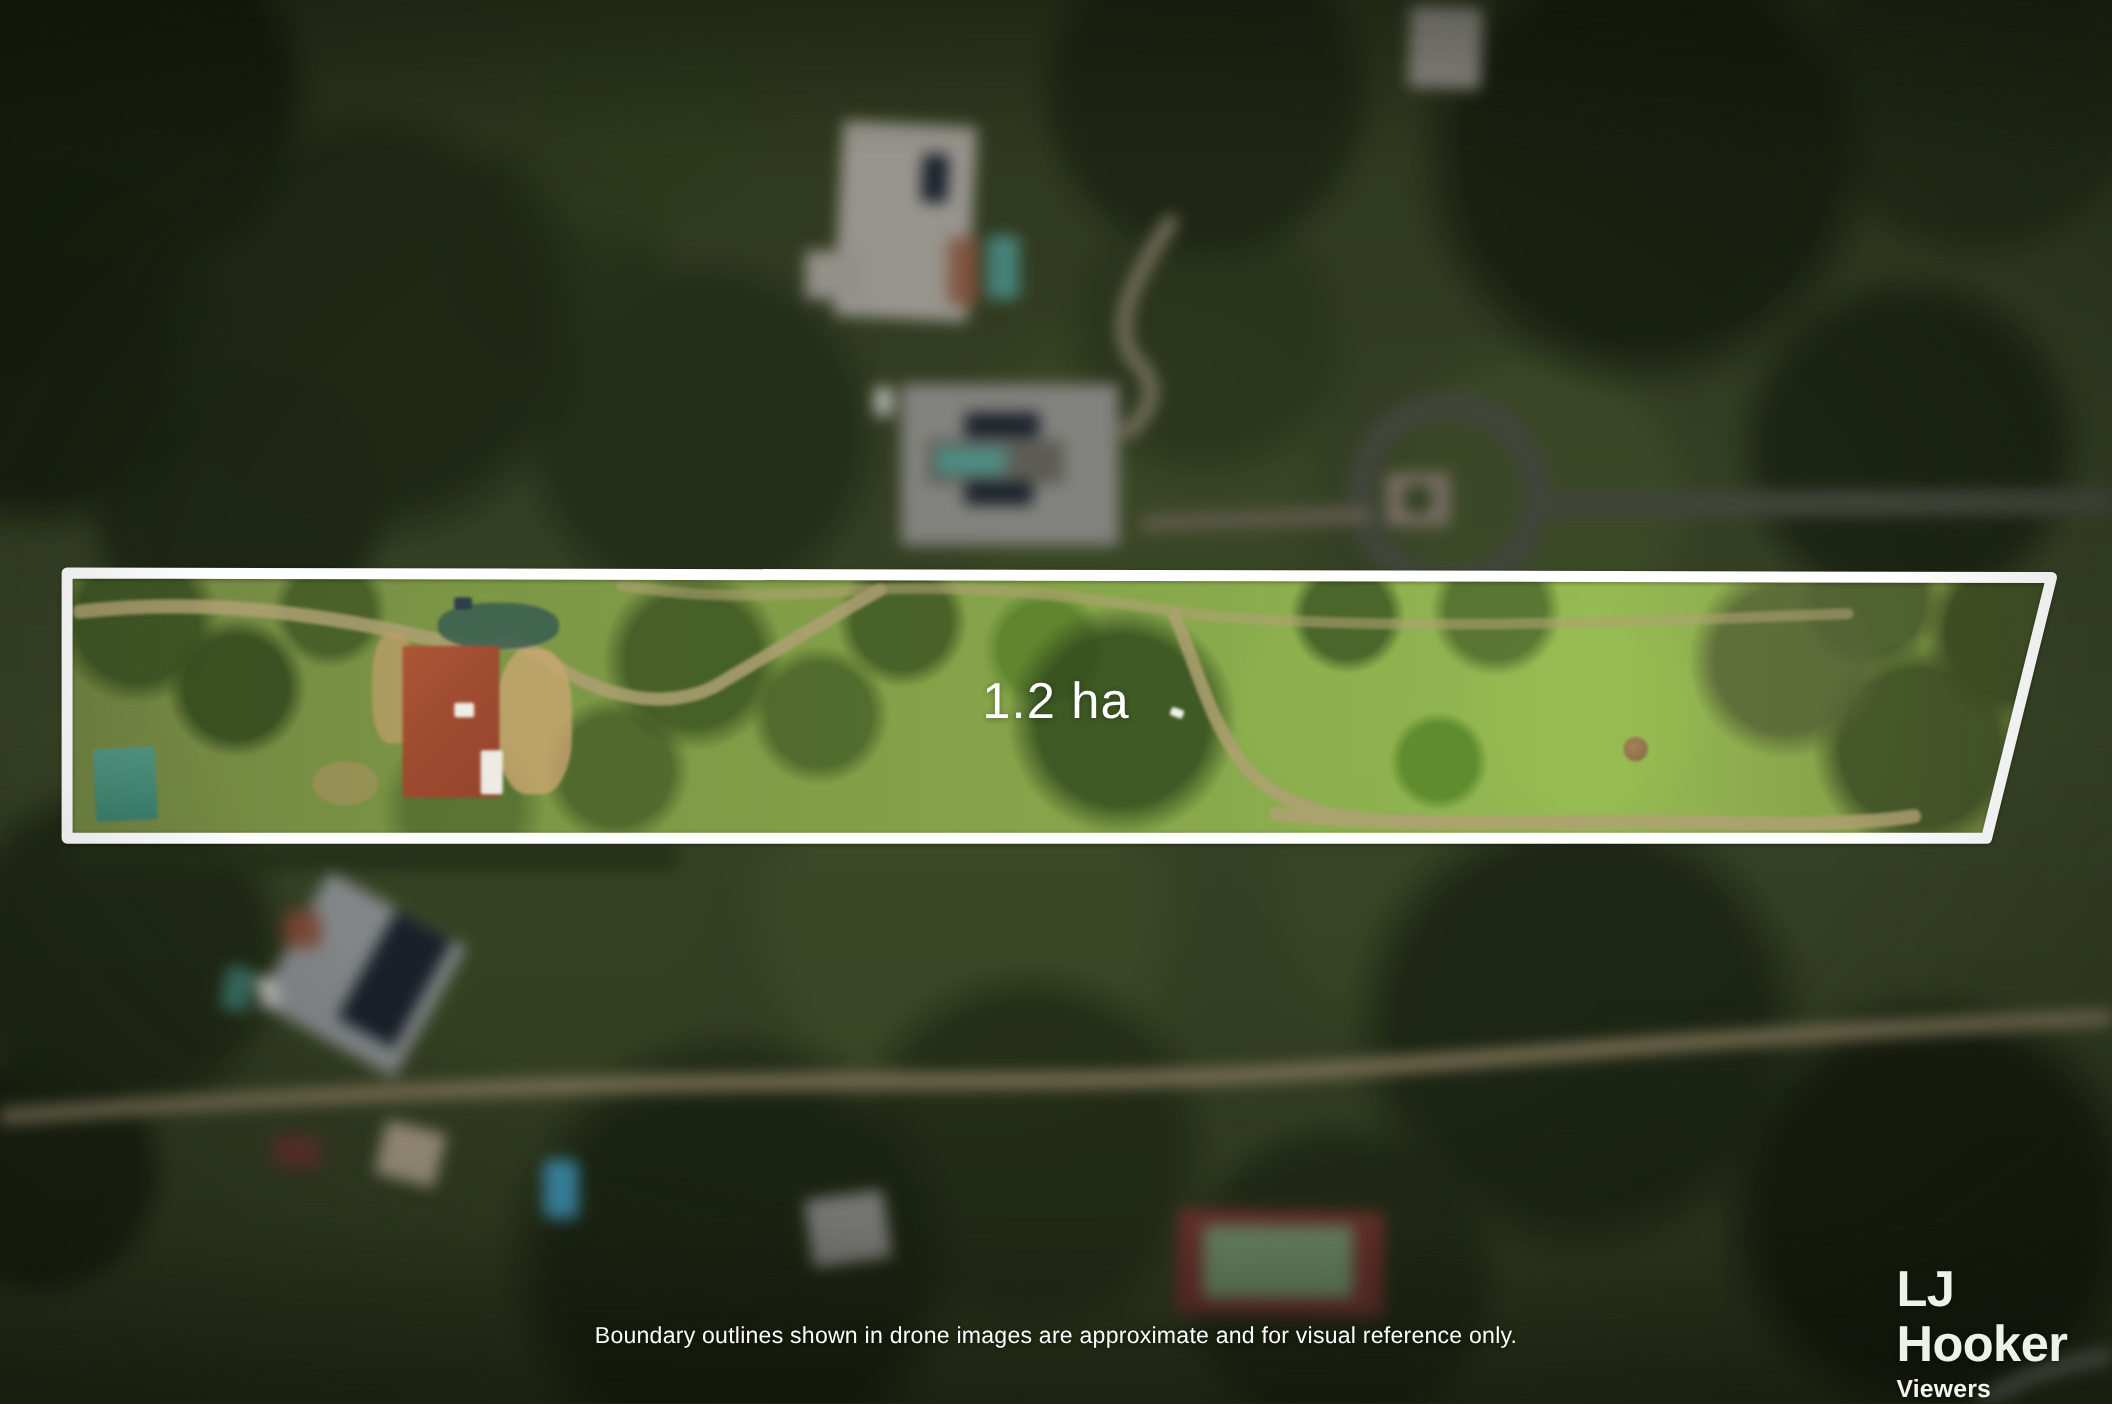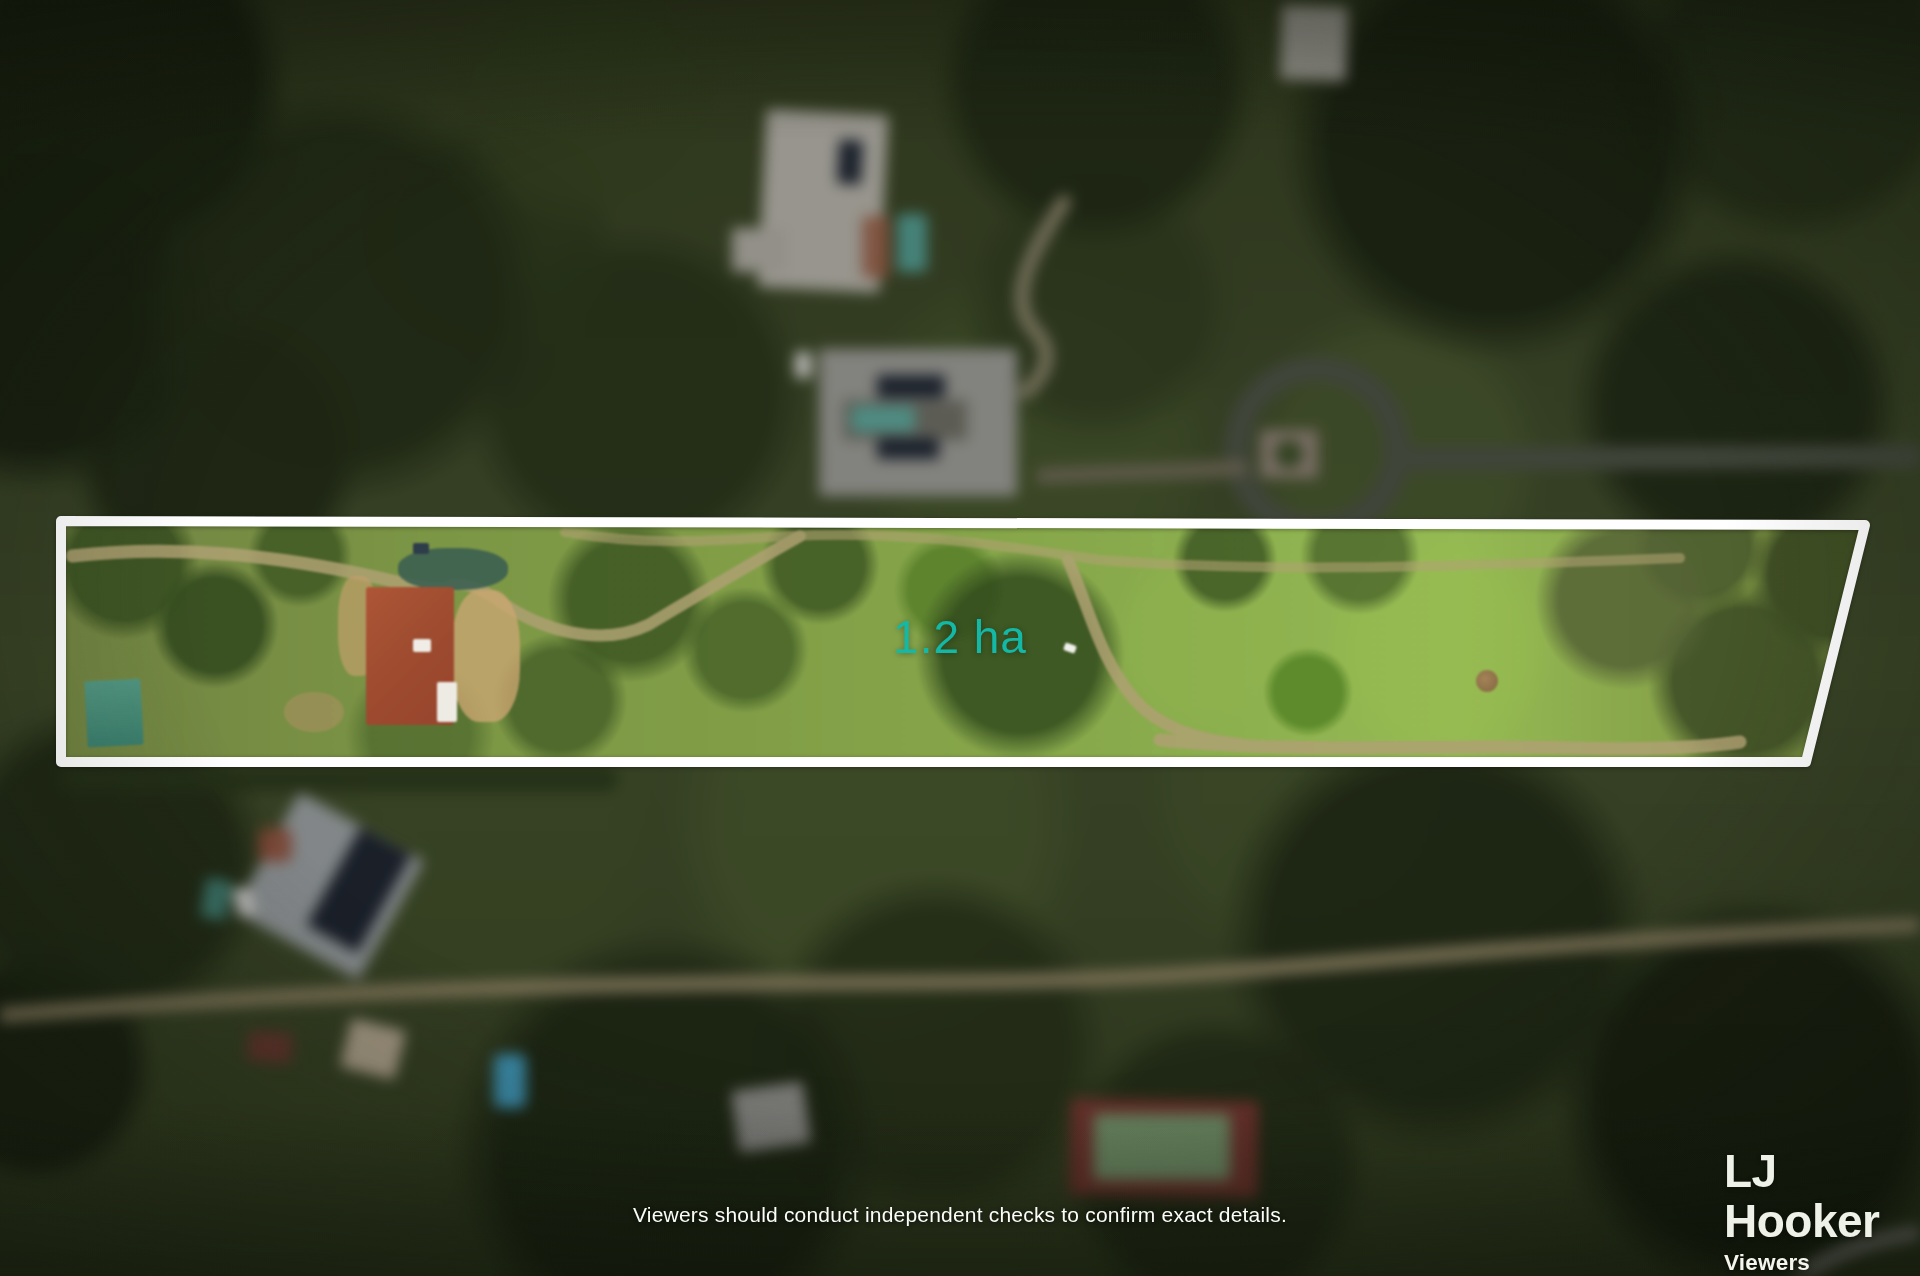--- a/index.html
+++ b/index.html
@@ -111,21 +111,21 @@
   .hay{left:1476px;top:670px;width:22px;height:22px;border-radius:50%;
     background:radial-gradient(circle at 40% 40%,#9c805a,#7c6342);}
   .speck{left:1064px;top:644px;width:12px;height:8px;background:#e9e9e4;border-radius:2px;transform:rotate(20deg);}
 
   
   .boundary-svg{left:0;top:0;filter:drop-shadow(0 1px 2px rgba(0,0,0,.35));}
   .vignette{left:0;top:0;width:1920px;height:1276px;pointer-events:none;
     background:
       linear-gradient(180deg, rgba(8,12,5,.28) 0%, rgba(8,12,5,0) 11%, rgba(8,12,5,0) 87%, rgba(8,12,5,.32) 100%),
       radial-gradient(ellipse 1400px 900px at 50% 46%, rgba(0,0,0,0) 55%, rgba(8,12,5,.34) 100%);}
-  .area-label{left:50%;top:610px;transform:translateX(-50%);color:#14b8a6;
+  .area-label{left:50%;top:610px;transform:translateX(-50%);color:#ffffff;
     font-size:46px;font-weight:400;letter-spacing:1px;white-space:nowrap;
     text-shadow:0 1px 6px rgba(0,0,0,.35);}
   .disclaimer{left:0;top:1202px;width:1920px;text-align:center;color:#fcfdfa;
     font-size:21px;line-height:25px;font-weight:400;letter-spacing:.2px;
     text-shadow:0 1px 4px rgba(0,0,0,.5);}
   .disclaimer span{position:static;display:block;}
   .logo{left:1724px;top:1146px;color:#eef1e8;text-shadow:0 1px 5px rgba(0,0,0,.4);}
   .logo .brand{position:static;display:block;font-size:46px;line-height:50px;font-weight:700;letter-spacing:-.5px;}
   .logo .tagline{position:static;display:block;margin-top:4px;font-size:22.5px;line-height:25px;font-weight:700;letter-spacing:.2px;color:#f4f6ee;}
 </style>
@@ -199,21 +199,21 @@
 
   <svg class="boundary-svg" width="1920" height="1276" viewBox="0 0 1920 1276">
     <polygon points="61,521 1865,525 1806,762 61,762" fill="none" stroke="#ffffff" stroke-width="10" stroke-linejoin="round"></polygon>
   </svg>
 
   <div class="vignette"></div>
 
   <div class="area-label">1.2 ha</div>
 
   <div class="disclaimer">
-    <span>Viewers should conduct independent checks to confirm exact details.</span>
+    <span>Boundary outlines shown in drone images are approximate and for visual reference only.</span>
   </div>
 
   <div class="logo">
     <span class="brand">LJ Hooker</span>
     <span class="tagline">Viewers Connections</span>
   </div>
 
 </div>
 
 </body></html>

